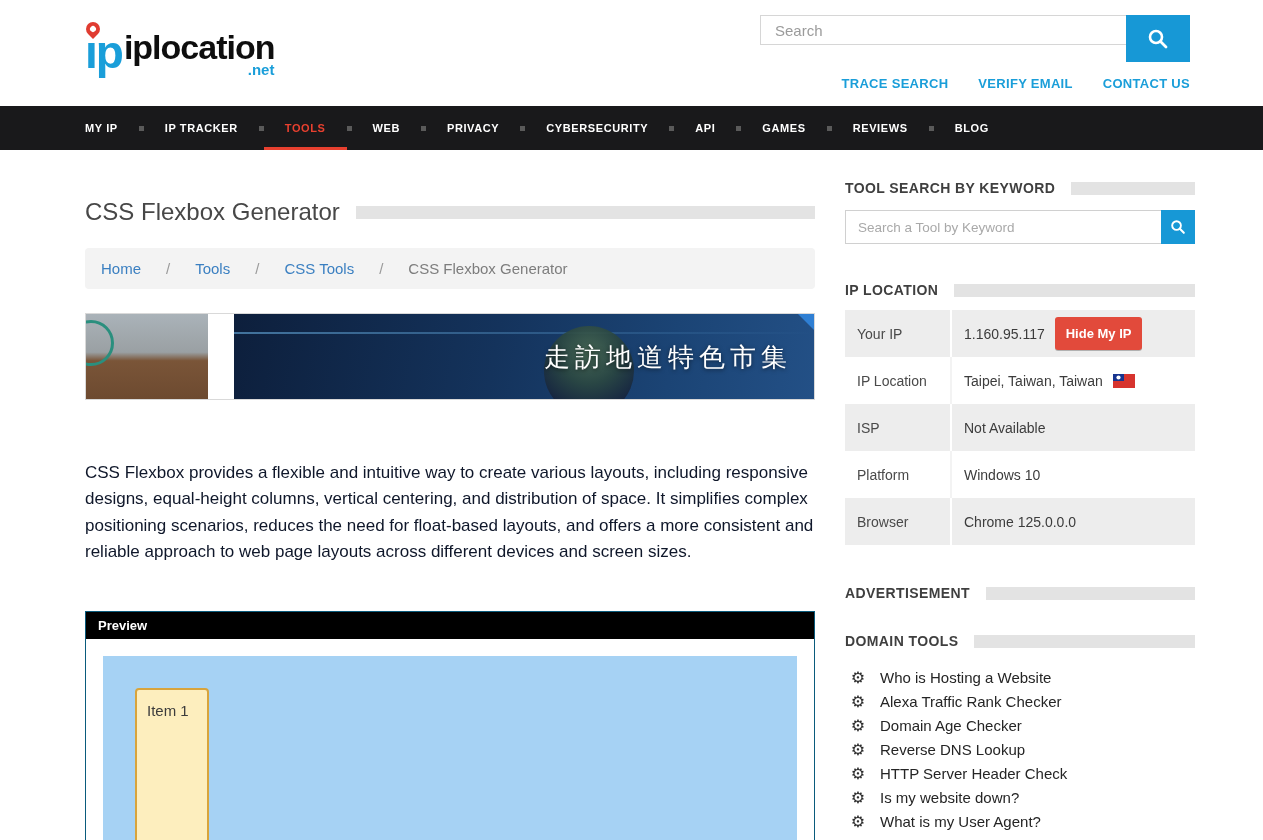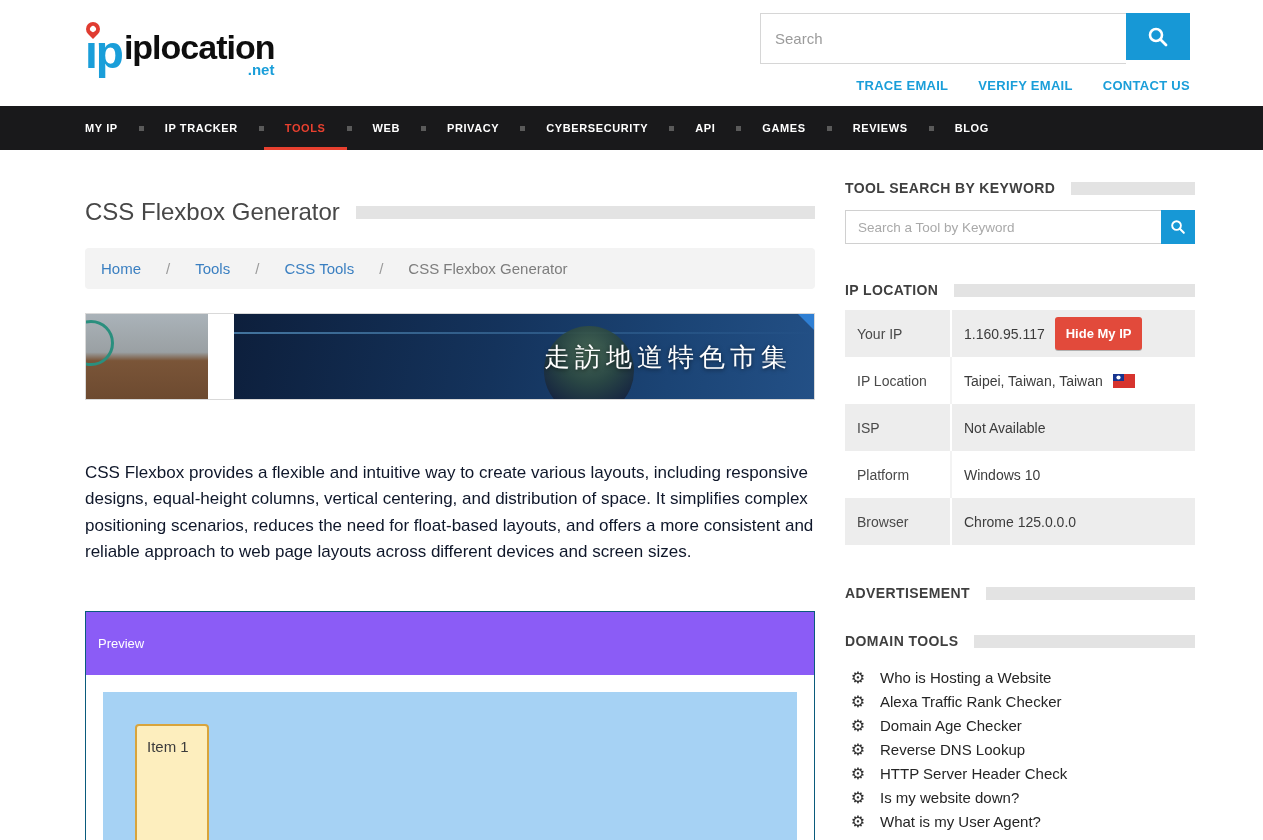--- a/index.html
+++ b/index.html
@@ -14,21 +14,21 @@
     line-height: 0.9; letter-spacing: -2px; margin-right: 2px; }
   .pin { position: absolute; top: -10px; left: 1px; width: 14px; height: 14px;
     background: #e03c31; border-radius: 50% 50% 50% 0; transform: rotate(-45deg); }
   .pin::after { content: ""; position: absolute; top: 4px; left: 4px; width: 6px; height: 6px;
     background: #fff; border-radius: 50%; }
   .logo-word { font-size: 34px; font-weight: 800; color: #0e0e0e; letter-spacing: -1px; line-height: 1; }
   .logo-tld { display: block; text-align: right; font-size: 15px; font-weight: 700;
     color: #1a9ed9; letter-spacing: 0; margin-top: -2px; }
   .header-right { display: flex; flex-direction: column; align-items: flex-end; width: 430px; }
   .search-row { display: flex; width: 100%; }
-  .search-input { flex: 1; height: 51px; border: 1px solid #d6d6d6; border-right: none;
+  .search-input { flex: 1; height: 30px; border: 1px solid #d6d6d6; border-right: none;
     padding: 0 14px; font-size: 15px; color: #444; outline: none; }
   .search-input::placeholder { color: #9b9b9b; }
   .search-btn { width: 64px; height: 47px; background: #1798d6; border: none; cursor: pointer;
     display: flex; align-items: center; justify-content: center; }
   .search-btn.small { width: 34px; height: 34px; }
   .header-links { display: flex; gap: 30px; margin-top: 14px; }
   .header-link { font-size: 13px; font-weight: 700; color: #1a9ed9; text-decoration: none;
     letter-spacing: 0.3px; cursor: pointer; }
 
   
@@ -71,22 +71,22 @@
     background: linear-gradient(90deg, rgba(120,200,255,0.5), rgba(120,200,255,0)); }
   .ad-text { position: absolute; right: 22px; top: 50%; transform: translateY(-50%);
     color: #fff; font-size: 26px; letter-spacing: 5px; text-shadow: 0 1px 4px rgba(0,0,0,0.6);
     white-space: nowrap; }
   .ad-choices { position: absolute; top: 0; right: 0; width: 0; height: 0;
     border-left: 16px solid transparent; border-top: 16px solid #2f7fd3; cursor: pointer; }
 
   .description { margin-top: 60px; font-size: 17px; line-height: 1.55; color: #0f172a; }
 
   .preview-panel { margin-top: 46px; border: 1px solid #0a5b7c; background: #fff; height: 260px; }
-  .preview-header { background: #8b5cf6; color: #fff; font-size: 13px; font-weight: 400;
-    padding: 24px 12px; }
+  .preview-header { background: #000000; color: #fff; font-size: 13px; font-weight: 700;
+    padding: 6px 12px; }
   .flex-container { margin: 17px; background: #a6d2f4; height: 196px; padding: 32px;
     display: flex; }
   .flex-item { width: 74px; height: 160px; background: #fdeebe; border: 2px solid #d8a43c;
     border-radius: 4px; padding: 12px 10px; font-size: 15px; color: #3c3c3c; cursor: pointer; }
 
   
   .side-heading { font-size: 14px; font-weight: 700; color: #3f3f3f; letter-spacing: 0.4px;
     white-space: nowrap; }
   .tool-search-row { display: flex; margin-top: 14px; }
   .tool-search-input { flex: 1; height: 34px; border: 1px solid #d0d0d0; border-right: none;
@@ -132,21 +132,21 @@
     <div class="search-row">
       <input class="search-input" type="text" placeholder="Search" style="">
       <button class="search-btn">
         <svg width="22" height="22" viewBox="0 0 22 22">
           <circle cx="9" cy="9" r="6" fill="none" stroke="#fff" stroke-width="2.6"></circle>
           <line x1="13.5" y1="13.5" x2="19" y2="19" stroke="#fff" stroke-width="2.8" stroke-linecap="round"></line>
         </svg>
       </button>
     </div>
     <div class="header-links">
-      <a class="header-link">TRACE EMAIL</a>
+      <a class="header-link">TRACE SEARCH</a>
       <a class="header-link">VERIFY EMAIL</a>
       <a class="header-link">CONTACT US</a>
     </div>
   </div>
 </header>
 
 <nav class="main-nav">
   <a class="nav-item">MY IP</a>
   <span class="nav-sep"></span>
   <a class="nav-item">IP TRACKER</a>

